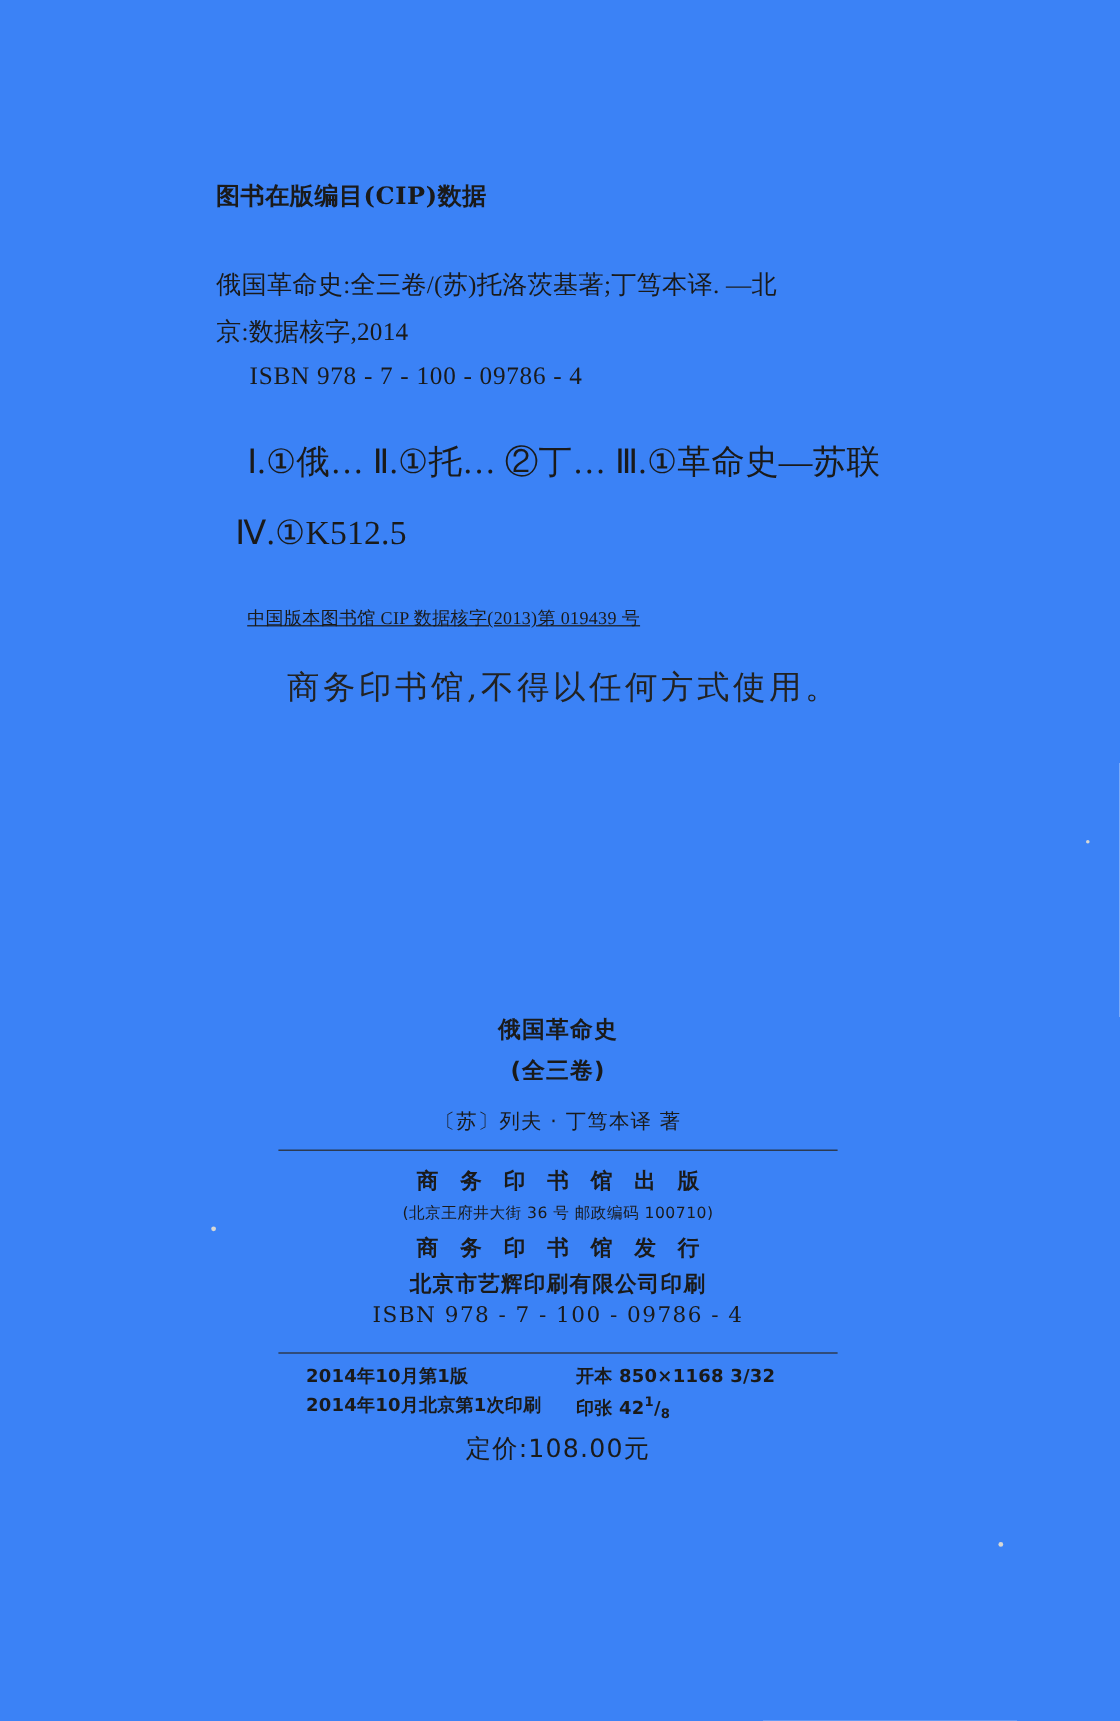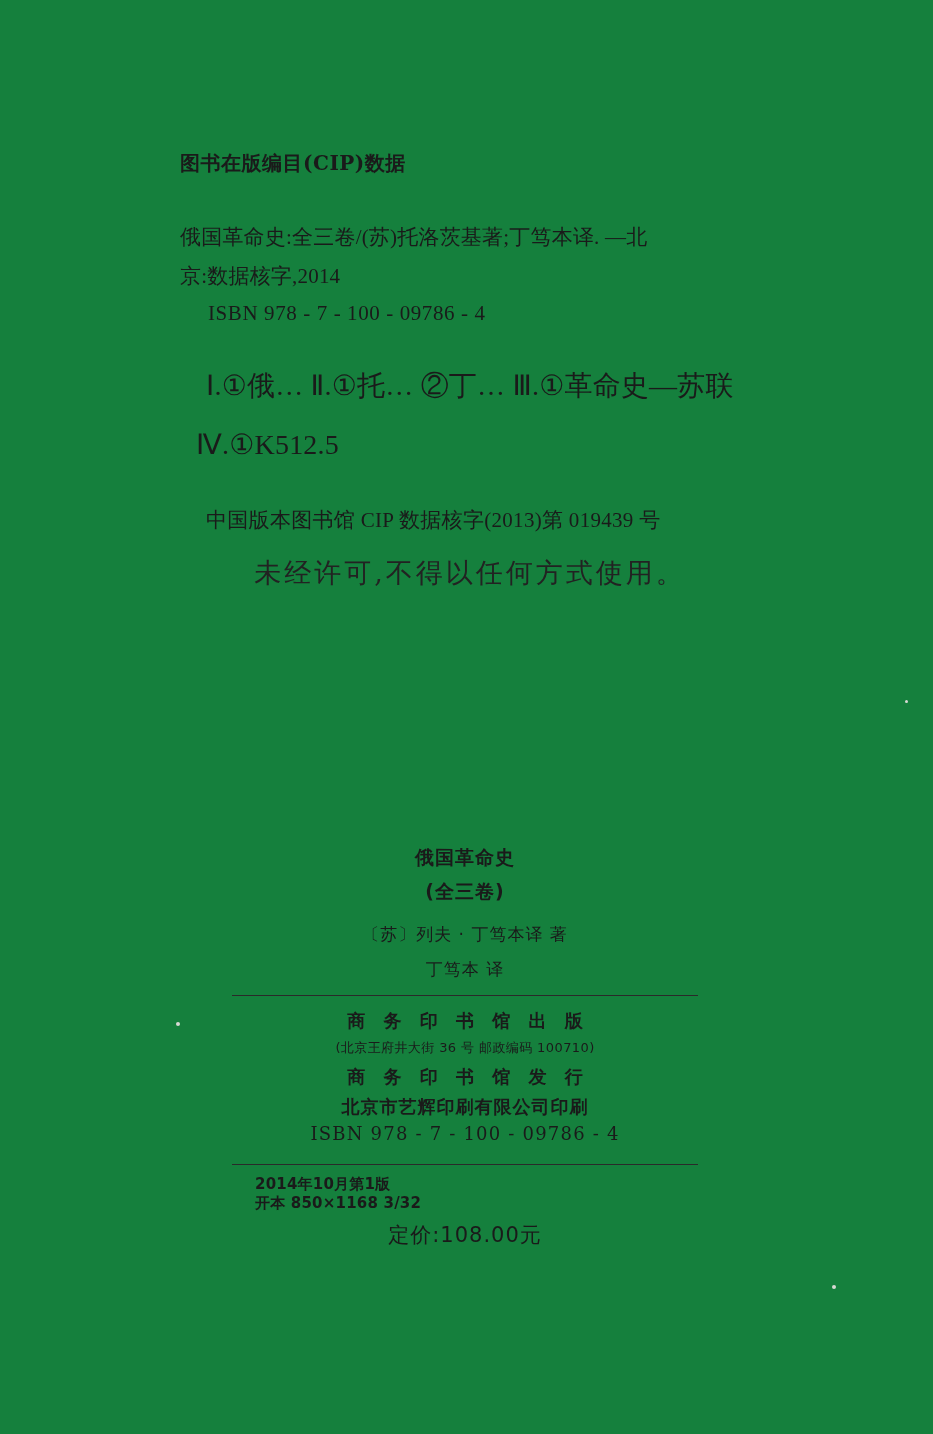--- a/index.html
+++ b/index.html
@@ -11,21 +11,21 @@
     width: 933px;
     height: 1434px;
     position: relative;
     font-family: "Liberation Serif", serif;
     color: #1a1a1a;
     overflow: hidden;
   }
   .page {
     position: absolute;
     inset: 0;
-    background: #15803d;
+    background: #3b82f6;
   }
 
   
   .cip-block {
     position: absolute;
     left: 180px;
     top: 150px;
     width: 580px;
   }
   .cip-heading {
@@ -51,23 +51,24 @@
     font-size: 28px;
     line-height: 1.55;
     margin: 16px;
     letter-spacing: 0.2px;
     font-family: Liberation Serif, serif;
   }
   .cip-class.first {
     margin-left: 26px;
   }
   .cip-core {
-    font-size: 21px;
+    font-size: 15px;
     margin: 40px 0 0 26px;
     letter-spacing: 0.3px;
+    text-decoration: underline;
   }
 
   
   .rights {
     position: absolute;
     left: 180px;
     top: 555px;
     width: 580px;
     text-align: center;
     font-family: "DejaVu Serif", serif;
@@ -163,21 +164,20 @@
     padding: 10px 0 0 0;
   }
   .imprint-row {
     display: flex;
     justify-content: flex-start;
     font-family: "DejaVu Sans", sans-serif;
     font-weight: bold;
     font-size: 15px;
     margin: 0 0 5px 0;
     padding-left: 30px;
-    flex-direction: column;
   }
   .imprint-left {
     width: 225px;
     text-align: left;
     letter-spacing: 0.2px;
   }
   .imprint-right {
     text-align: left;
     letter-spacing: 0.2px;
   }
@@ -217,28 +217,27 @@
     <h1 class="cip-heading">图书在版编目(CIP)数据</h1>
     <p class="cip-para">俄国革命史:全三卷/(苏)托洛茨基著;丁笃本译. —北</p>
     <p class="cip-para">京:数据核字,2014</p>
     <p class="cip-isbn">ISBN 978 - 7 - 100 - 09786 - 4</p>
     <p class="cip-class first">Ⅰ.①俄…   Ⅱ.①托… ②丁…   Ⅲ.①革命史—苏联</p>
     <p class="cip-class">Ⅳ.①K512.5</p>
     <p class="cip-core">中国版本图书馆 CIP 数据核字(2013)第 019439 号</p>
   </section>
 
   <section class="rights">
-    <p class="rights-line2">未经许可,不得以任何方式使用。</p>
+    <p class="rights-line2">商务印书馆,不得以任何方式使用。</p>
   </section>
 
   <section class="colophon">
     <p class="colo-title">俄国革命史</p>
     <p class="colo-subtitle">(全三卷)</p>
     <p class="colo-author">〔苏〕列夫 · 丁笃本译  著</p>
-    <p class="colo-translator">丁笃本  译</p>
 
     <hr class="rule">
 
     <div class="publisher-block">
       <p class="pub-line">商 务 印 书 馆 出 版</p>
       <p class="pub-address">(北京王府井大街 36 号  邮政编码 100710)</p>
       <p class="pub-line">商 务 印 书 馆 发 行</p>
       <p class="pub-printer">北京市艺辉印刷有限公司印刷</p>
       <p class="pub-isbn">ISBN 978 - 7 - 100 - 09786 - 4</p>
     </div>
@@ -246,17 +245,24 @@
     <hr class="rule thin">
 
     <div class="imprint-block">
       <div class="imprint-row">
         <span class="imprint-left">2014年10月第1版</span>
         <span class="imprint-right">
           <span>开本</span>
           <span>850×1168   3/32</span>
         </span>
       </div>
+      <div class="imprint-row">
+        <span class="imprint-left">2014年10月北京第1次印刷</span>
+        <span class="imprint-right">
+          <span>印张</span>
+          <span>42</span><span class="sup-frac">1</span>/<span class="sub-frac">8</span>
+        </span>
+      </div>
       <p class="price">定价:108.00元</p>
     </div>
   </section>
 
 </div>
 
 </body></html>

